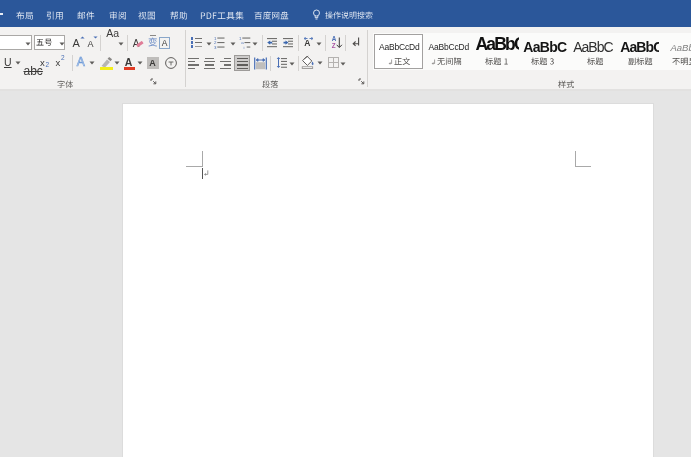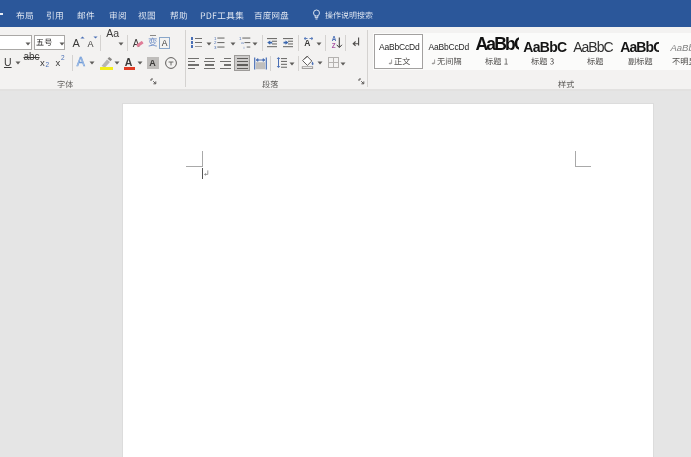--- a/index.html
+++ b/index.html
@@ -92,21 +92,21 @@
 <div style="position:absolute;left:147.8px;top:37.2px;line-height:0"><svg style="" width="10" height="11" viewBox="0 0 10 11" fill="#6285c4">
         <path transform="translate(0.0,8.6) scale(0.009500,-0.009500)" d="M347 700H422V367H347ZM70 738H930V671H70ZM223 629 290 611Q265 551 226 494Q187 437 147 397Q140 403 130 411Q119 419 108 426Q96 434 88 438Q130 474 165 525Q201 576 223 629ZM691 591 747 623Q780 595 813 561Q846 527 874 494Q903 461 920 435L861 396Q843 423 815 458Q787 493 754 528Q722 562 691 591ZM432 831 504 849Q522 823 540 791Q559 759 568 735L493 714Q484 738 467 771Q449 804 432 831ZM576 707H651V368H576ZM269 310Q328 218 430 151Q531 84 665 42Q799 1 956 -16Q948 -24 940 -36Q932 -48 924 -60Q917 -72 913 -82Q754 -61 619 -15Q484 31 379 105Q274 179 206 282ZM133 339H762V272H133ZM746 339H762L775 342L823 309Q773 222 695 157Q618 91 521 44Q424 -2 313 -33Q203 -64 89 -82Q86 -73 80 -60Q73 -48 66 -36Q58 -24 52 -16Q164 -1 270 26Q377 53 469 95Q561 136 632 194Q704 251 746 327Z"></path>
       </svg></div>
 <div style="position:absolute;left:149.5px;top:35px;width:6.5px;height:0.9px;background:#8a8886"></div>
 <div style="position:absolute;left:158.8px;top:37px;width:11.5px;height:11.5px;border:1px solid #89a6c9"></div>
 <div class="t" style="left:161.7px;top:39.3px;font-size:8.5px;color:#3b3a39">A</div>
 <div class="t" style="left:4px;top:56.5px;font-size:10.5px;color:#3b3a39;text-decoration:underline">U</div>
 <svg style="position:absolute;left:14.5px;top:60.5px" width="6" height="4" viewBox="0 0 6 4">
       <path d="M0.5 0.5 h5 l-2.5 3 z" fill="#5f5d5b"></path>
     </svg>
-<div class="t" style="left:23.5px;top:52px;font-size:10px;color:#3b3a39;text-decoration:line-through">abc</div>
+<div class="t" style="left:23.5px;top:65px;font-size:12px;color:#3b3a39;text-decoration:line-through">abc</div>
 <div class="t" style="left:40px;top:57.5px;font-size:9.5px;color:#3b3a39">x</div>
 <div class="t" style="left:45.5px;top:61.5px;font-size:6.5px;color:#4a6fb5">2</div>
 <div class="t" style="left:55.5px;top:57.5px;font-size:9.5px;color:#3b3a39">x</div>
 <div class="t" style="left:61px;top:54.5px;font-size:6.5px;color:#4a6fb5">2</div>
 <div style="position:absolute;left:71.8px;top:55px;width:1px;height:16px;background:#d4d2d0"></div>
 <div class="t" style="left:76.8px;top:55.5px;font-size:12px;color:#fff;-webkit-text-stroke:0.7px #6f9bd8">A</div>
 <svg style="position:absolute;left:88.8px;top:60.5px" width="6" height="4" viewBox="0 0 6 4">
       <path d="M0.5 0.5 h5 l-2.5 3 z" fill="#5f5d5b"></path>
     </svg>
 <svg style="position:absolute;left:100px;top:55.5px" width="13" height="11" viewBox="0 0 13 11">

